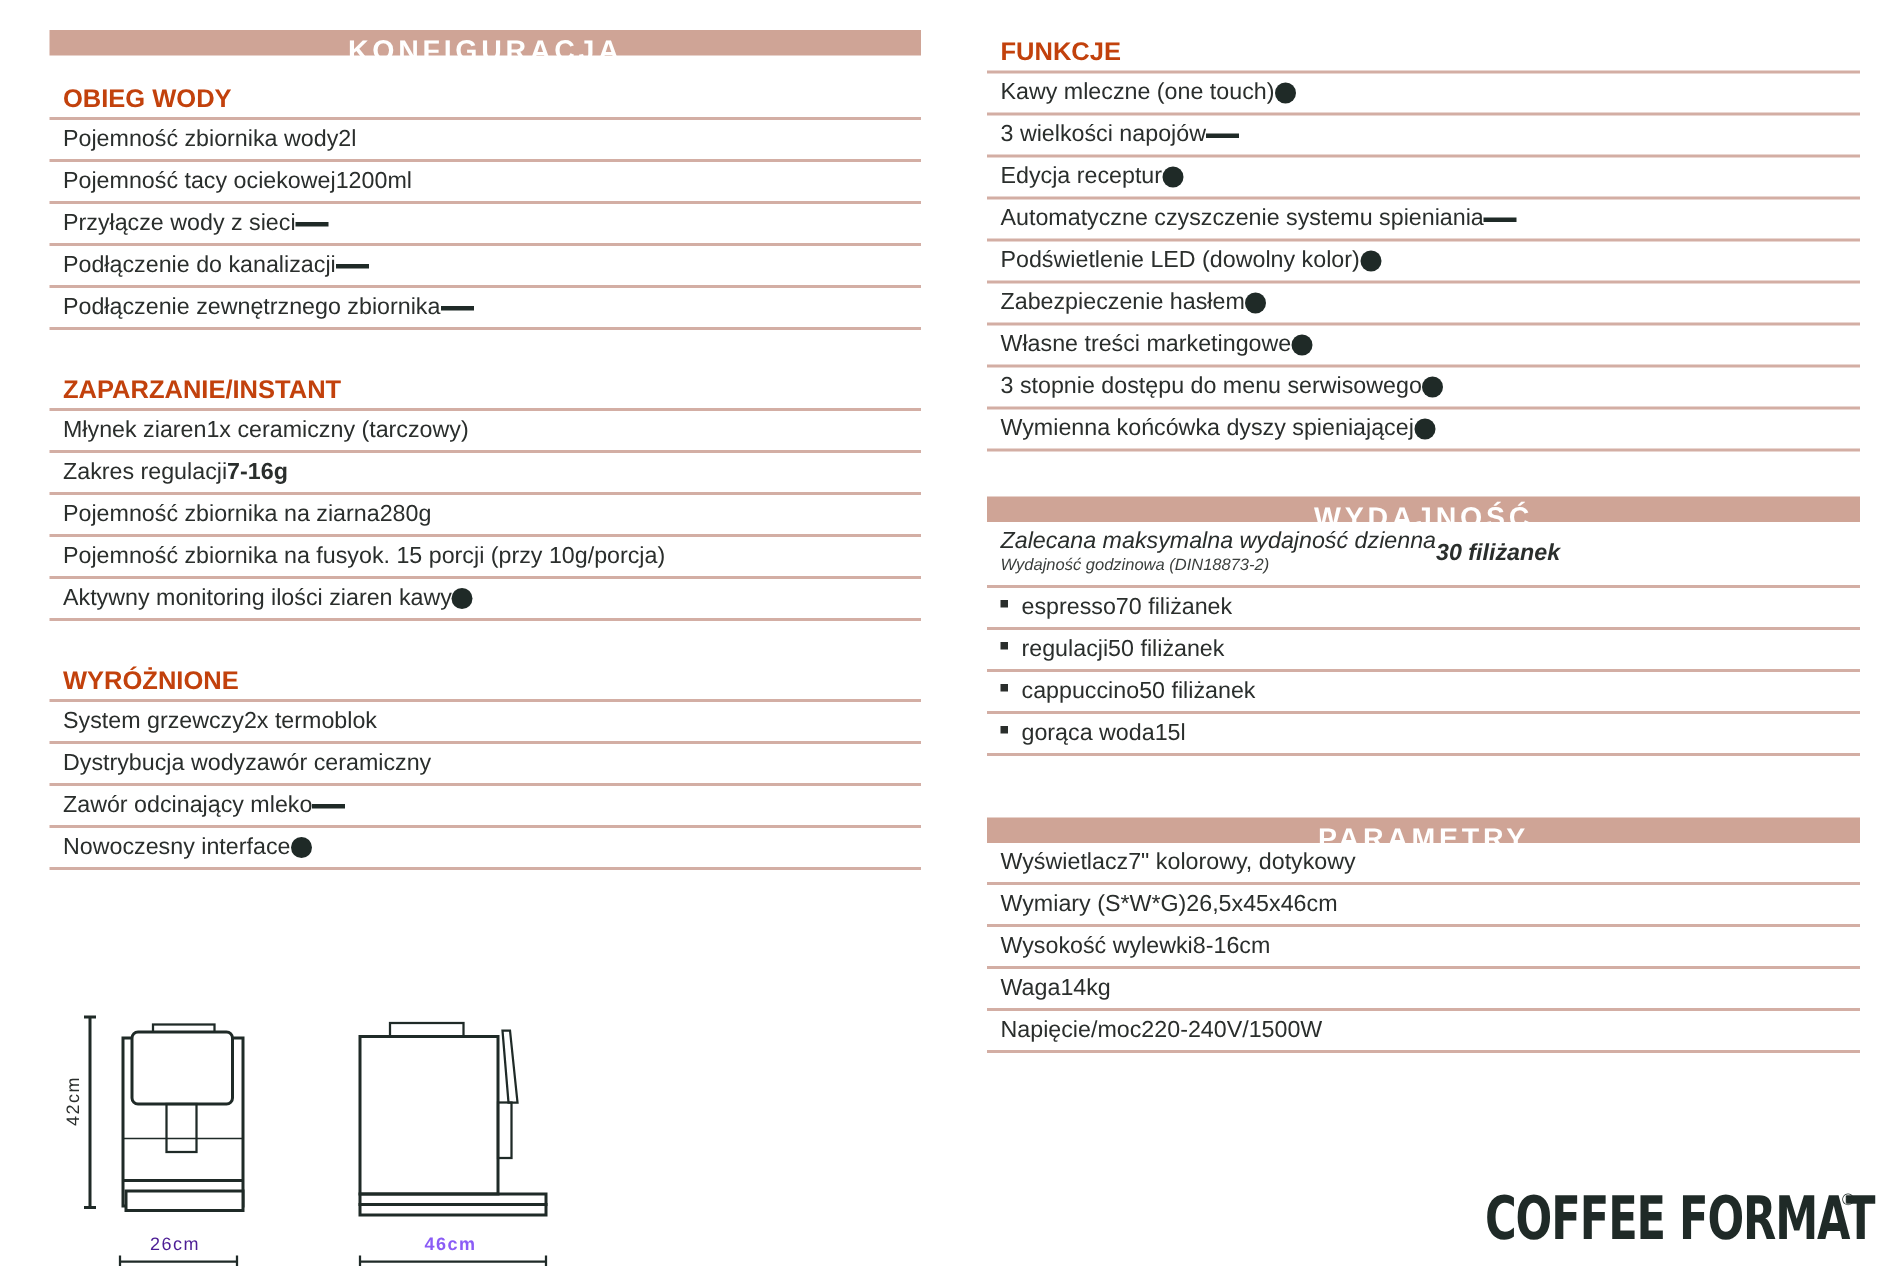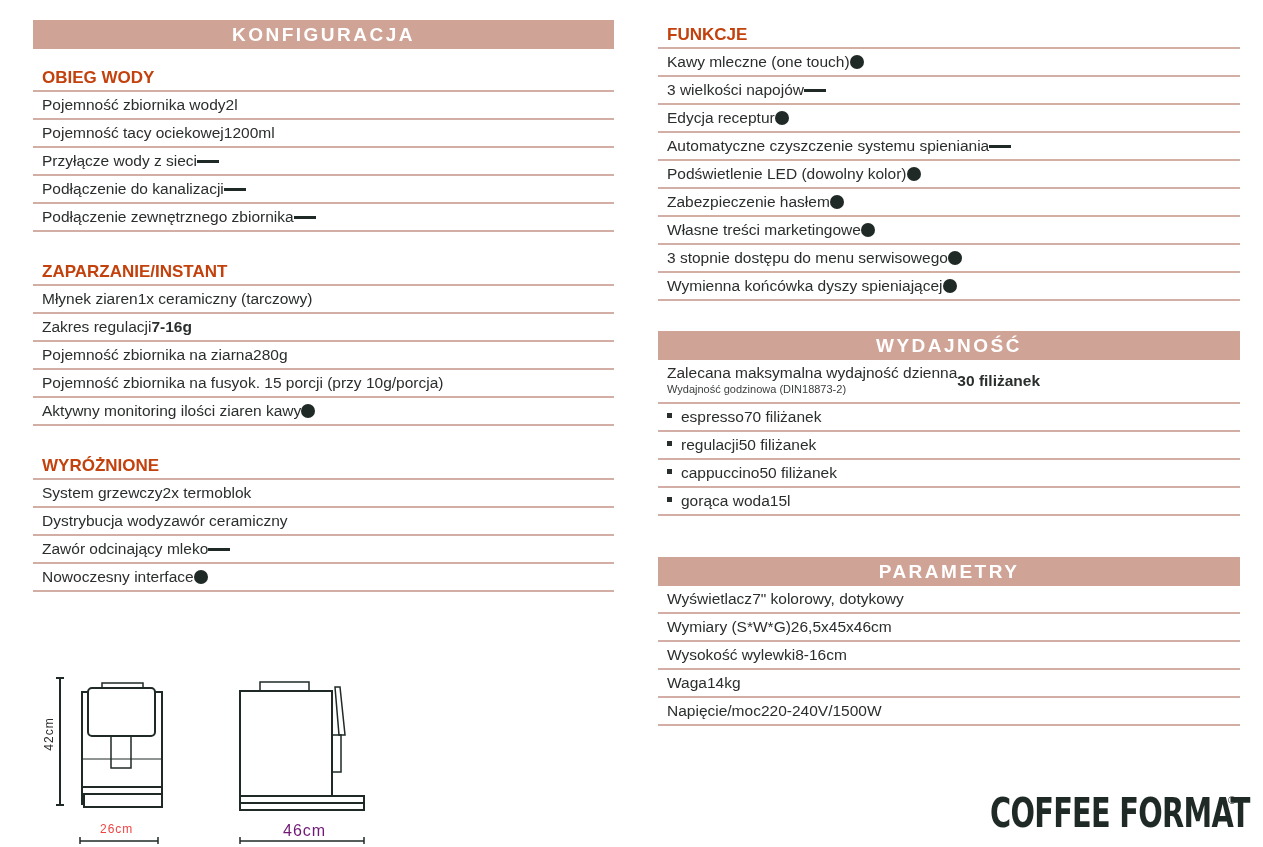--- a/index.html
+++ b/index.html
@@ -1,33 +1,33 @@
 <!DOCTYPE html>
 <html><head>
 <meta charset="utf-8">
 <style>
   html, body { margin:0; padding:0; background:#ffffff; }
   body { width:1263px; height:847px; position:relative; overflow:hidden;
          font-family:"Liberation Sans", sans-serif; color:#2a2e2c; }
   .col { position:absolute; }
   .col-left { left:33px; top:20px; width:581px; }
   .col-right { left:658px; top:20px; width:582px; }
-  .band { height:29px; background:#cfa496; color:#ffffff; font-weight:bold;
+  .band { height:17px; background:#cfa496; color:#ffffff; font-weight:bold;
           font-size:19px; letter-spacing:2.5px; text-align:center; line-height:30px; }
   .sec-title { font-weight:bold; font-size:17px; color:#c2410c; height:27px;
                line-height:30px; padding-left:9px; border-bottom:2px solid #d3aea4; }
   .row { height:26px; border-bottom:2px solid #d3aea4; display:flex; align-items:center;
          padding:0 6px 0 9px; font-size:15.5px; color:#2a2e2c; }
   .row .lbl { white-space:nowrap; }
   .row .val { white-space:nowrap; text-align:right; }
   .val.bold { font-weight:bold; }
   .dash { display:inline-block; width:22px; height:3px; background:#1f2a27; margin-right:1px; }
   .dot { display:inline-block; width:14px; height:14px; border-radius:50%; background:#1f2a27; margin-right:3px; }
   .gap { height:25px; }
-  .row.tall { height:42px; }
+  .row.tall { height:42px;font-style:italic; }
   .row.tall .lbl { line-height:17px; }
   .row.tall .sub { font-size:11px; color:#3a3e3c; display:block; }
   .bullet::before { content:""; display:inline-block; width:5px; height:5px; background:#2a2e2c;
                     margin-right:9px; vertical-align:middle; position:relative; top:-2px; }
   .diagram { position:absolute; left:40px; top:665px; }
   .logo { position:absolute; left:990px; top:790px; font-family:"DejaVu Sans", sans-serif;
           font-weight:bold; font-size:40px; color:#1f2a27; letter-spacing:-1px;
           transform:scaleX(0.72); transform-origin:left top; white-space:nowrap; }
   .reg { position:absolute; left:1228px; top:794px; font-size:11px; color:#1f2a27; }
 </style>
@@ -221,18 +221,18 @@
 
       <line x1="40" y1="176" x2="118" y2="176" stroke-width="1.5"></line>
       <line x1="40" y1="172" x2="40" y2="179" stroke-width="1.5"></line>
       <line x1="118" y1="172" x2="118" y2="179" stroke-width="1.5"></line>
       <line x1="200" y1="176" x2="324" y2="176" stroke-width="1.5"></line>
       <line x1="200" y1="172" x2="200" y2="179" stroke-width="1.5"></line>
       <line x1="324" y1="172" x2="324" y2="179" stroke-width="1.5"></line>
     </g>
   </svg>
   <div style="position:absolute; left:-8px; top:62px; transform:rotate(-90deg); font-size:12px; letter-spacing:1px; color:#2a2e2c;">42cm</div>
-  <div style="position:absolute; left:60px; top:157px; font-size:12px; letter-spacing:1px; color:#ef4444;">26cm</div>
-  <div style="position:absolute; left:243px; top:157px; font-size:16px; letter-spacing:1px; color:#701a75;">46cm</div>
+  <div style="position:absolute; left:60px; top:157px; font-size:12px; letter-spacing:1px; color:#4c1d95;">26cm</div>
+  <div style="position:absolute; left:243px; top:157px; font-size:12px; letter-spacing:1px; color:#8b5cf6;font-weight:bold;">46cm</div>
 </div>
 
 <div class="logo">COFFEE FORMAT</div>
 <div class="reg">®</div>
 
 </body></html>

